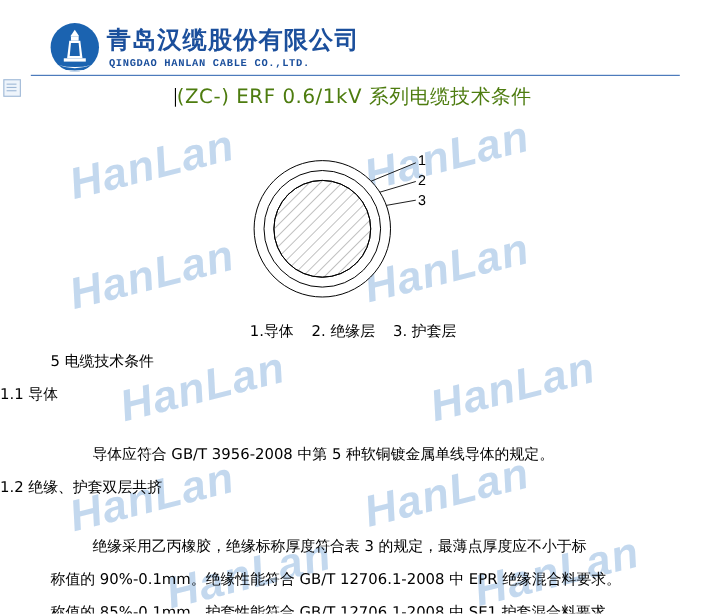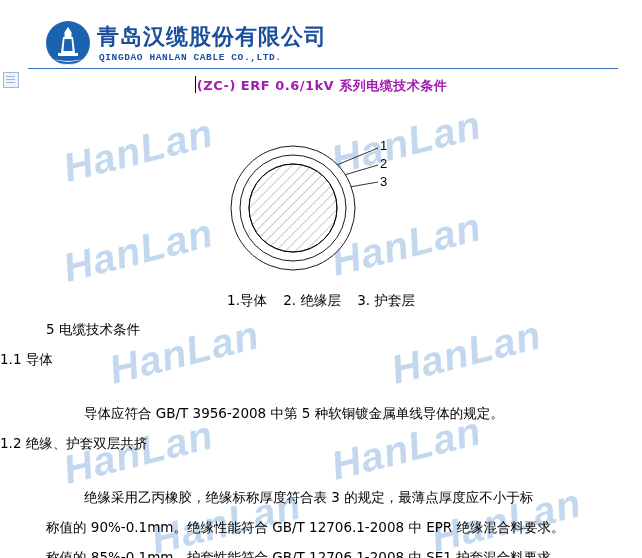--- a/index.html
+++ b/index.html
@@ -104,23 +104,23 @@
     border-top: 1px solid #3a6db5;
   }
 
   
   .doc-title {
     position: absolute;
     left: 0;
     top: 76px;
     width: 642px;
     text-align: center;
-    font-size: 13px;
-    font-weight: bold;
-    color: #a21caf;
+    font-size: 18px;
+    font-weight: normal;
+    color: #4d7c0f;
     font-family: "DejaVu Sans", sans-serif;
     letter-spacing: 0.5px;
   }
   .caret {
     display: inline-block;
     width: 0;
     border-left: 1px solid #000;
     height: 17px;
     vertical-align: -3px;
     margin-right: 1px;

